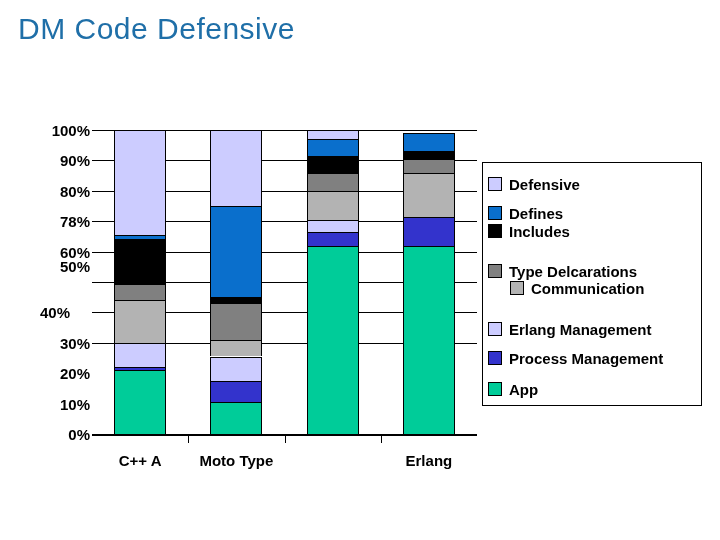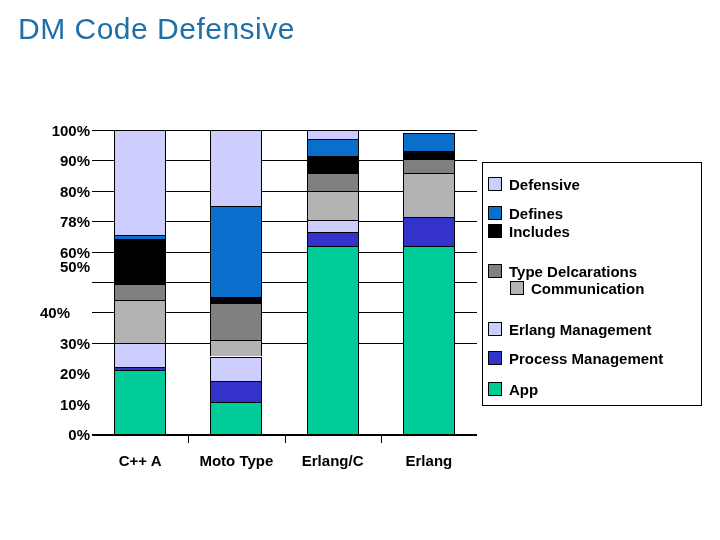--- a/index.html
+++ b/index.html
@@ -243,21 +243,20 @@
           <div class="seg" style="background: rgb(179, 179, 179); height: 44.08px; bottom: 217.36px;"></div>
           <div class="seg" style="background: rgb(128, 128, 128); height: 13.68px; bottom: 261.44px;"></div>
           <div class="seg" style="background: rgb(0, 0, 0); height: 7.6px; bottom: 275.12px;"></div>
           <div class="seg" style="background: rgb(10, 111, 204); height: 18.24px; bottom: 282.72px;"></div>
         </div>
       </div>
 
     <div id="x-labels">
         <div class="xlabel" style="left: -11.875px;">C++ A</div>
         <div class="xlabel" style="left: 84.375px;">Moto Type</div>
-        <div class="xlabel" style="left: 180.625px;">Erlang/C</div>
         <div class="xlabel" style="left: 276.875px;">Erlang</div>
       </div>
 
   <div class="tickmark" style="left: 188.25px;"></div>
       <div class="tickmark" style="left: 284.5px;"></div>
       <div class="tickmark" style="left: 380.75px;"></div>
     </div>
 
   <div id="legend">
       <div class="legend-row" style="top: 10px;">

